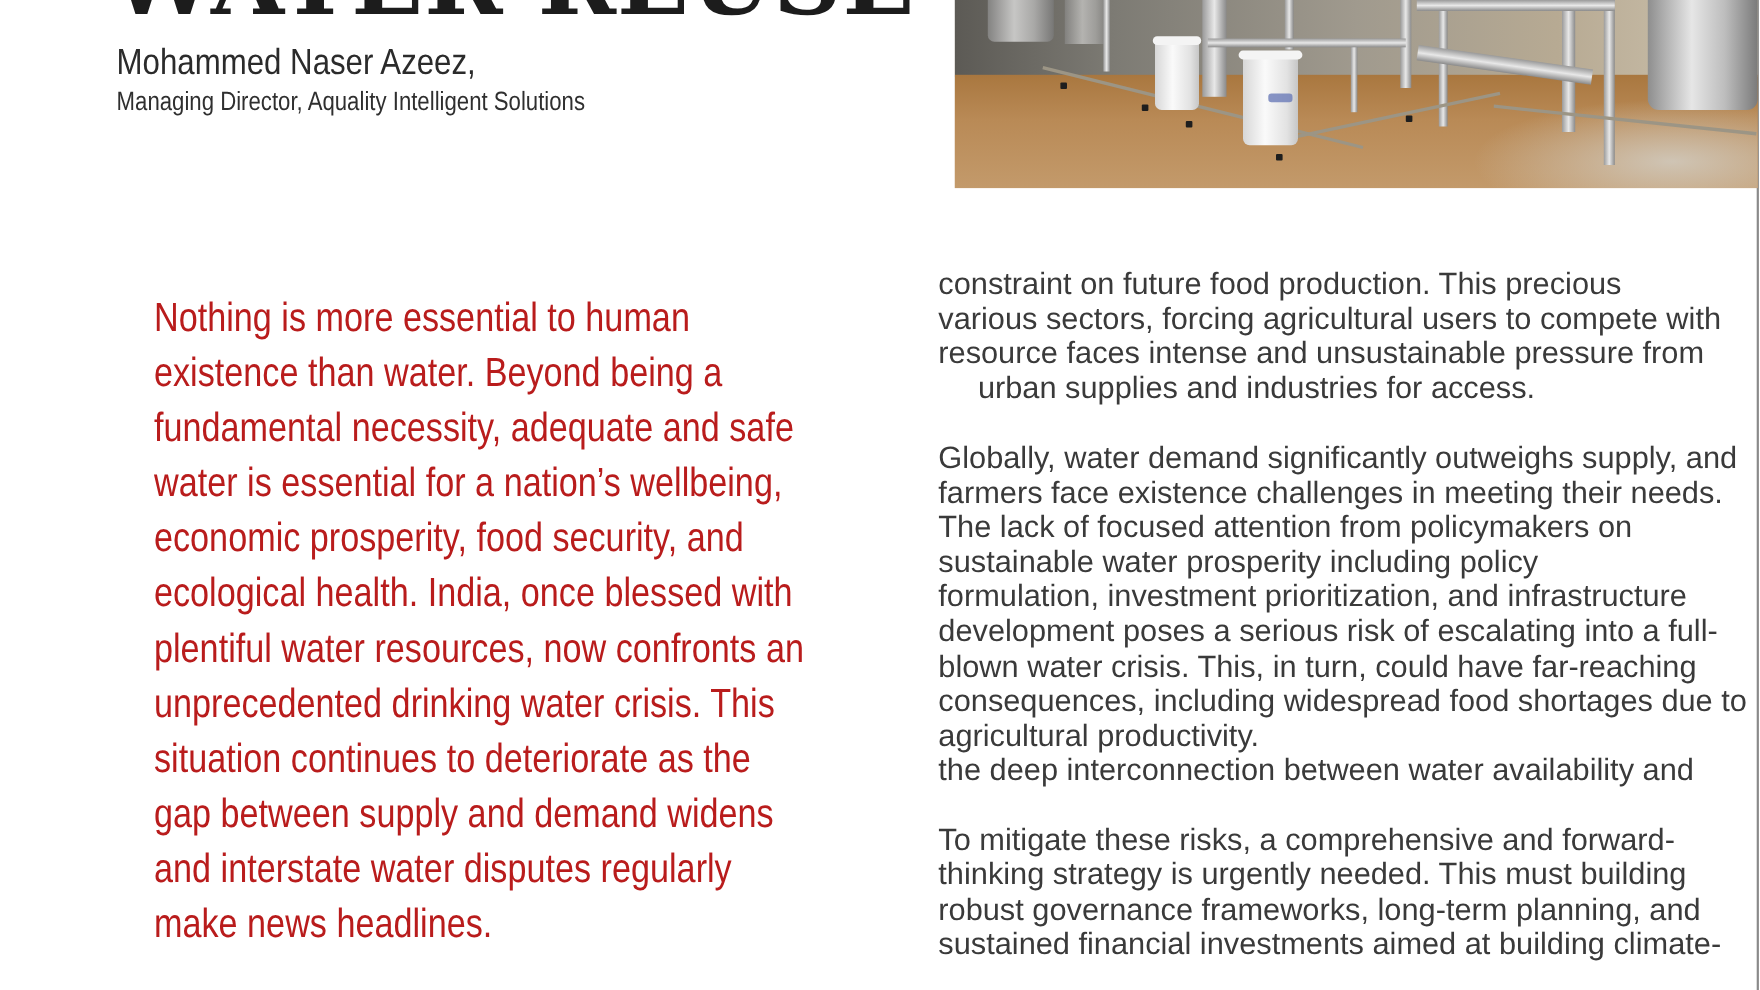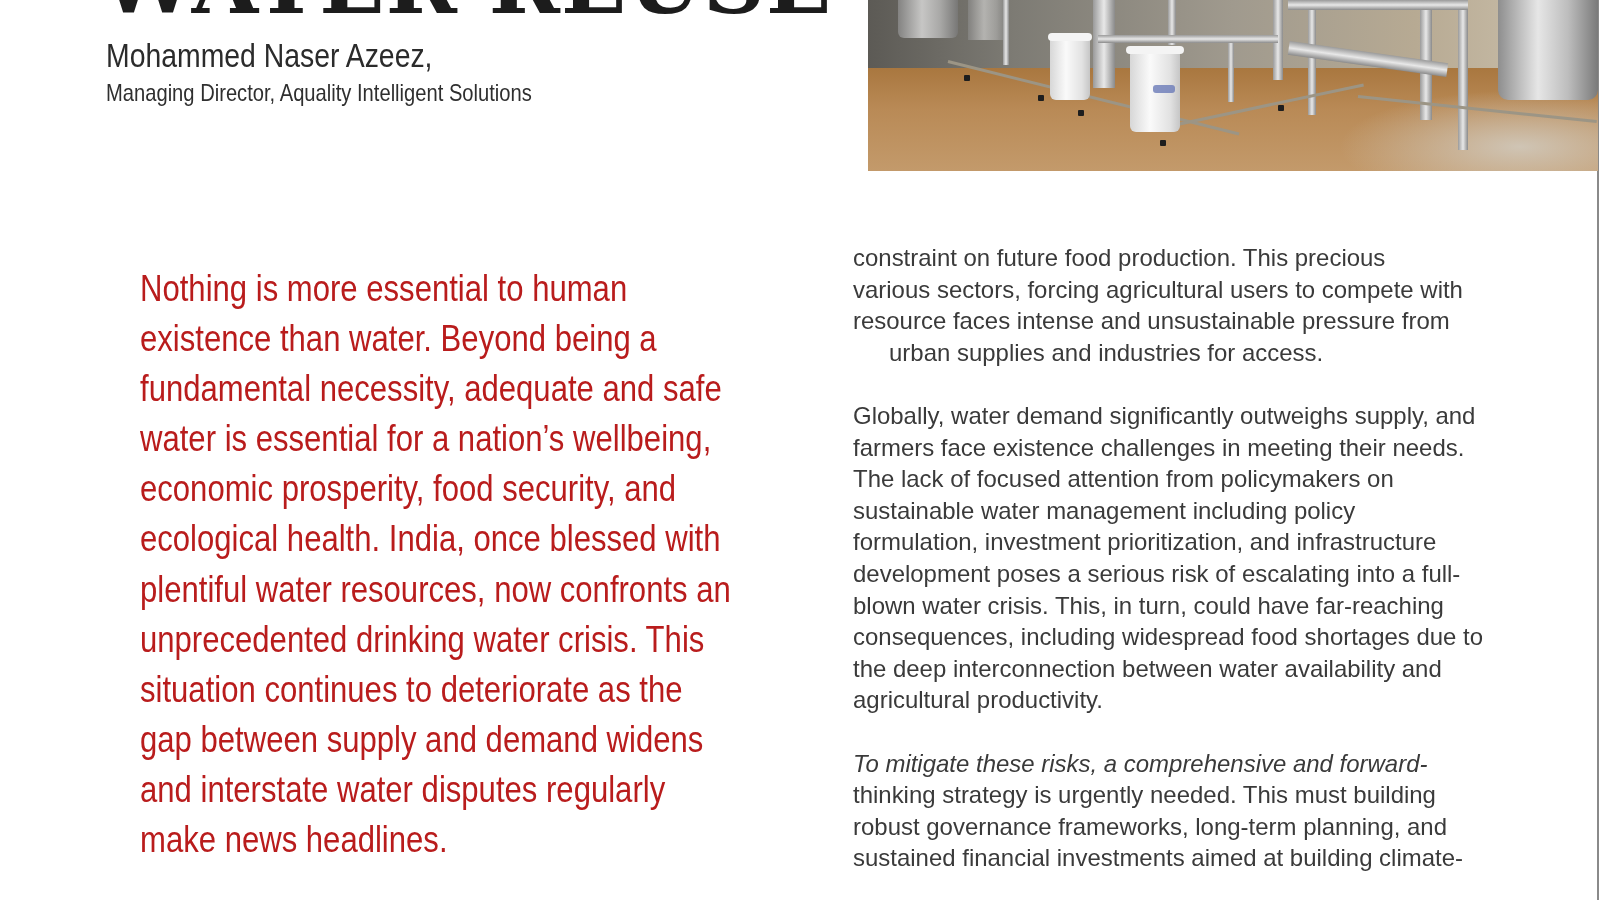--- a/index.html
+++ b/index.html
@@ -130,21 +130,21 @@
     left: 853px;
     top: 242px;
     width: 620px;
     color: #3a3a3a;
   }
   .para {
     margin: 0 0 31.6px 0;
   }
   .body-line {
     display: block;
-    font-size: 24px;
+    font-size: 28px;
     line-height: 31.6px;
     white-space: nowrap;
     transform-origin: left center;
   }
 </style>
 </head>
 <body>
 
 <div class="page-border"></div>
 
@@ -210,27 +210,27 @@
   <div class="para">
     <span class="body-line" style="transform: scaleX(0.998387);">constraint on future food production. This precious</span>
     <span class="body-line" style="transform: scaleX(0.998387);">various sectors, forcing agricultural users to compete with</span>
     <span class="body-line" style="transform: scaleX(0.998387);">resource faces intense and unsustainable pressure from</span>
     <span class="body-line" style="transform: scaleX(0.998387); margin-left: 36px;">urban supplies and industries for access.</span>
   </div>
   <div class="para">
     <span class="body-line" style="transform: scaleX(0.998387);">Globally, water demand significantly outweighs supply, and</span>
     <span class="body-line" style="transform: scaleX(0.998387);">farmers face existence challenges in meeting their needs.</span>
     <span class="body-line" style="transform: scaleX(0.998387);">The lack of focused attention from policymakers on</span>
-    <span class="body-line" style="transform: scaleX(0.998387);">sustainable water management including policy</span>
+    <span class="body-line" style="transform: scaleX(0.998387);">sustainable water prosperity including policy</span>
     <span class="body-line" style="transform: scaleX(0.998387);">formulation, investment prioritization, and infrastructure</span>
     <span class="body-line" style="transform: scaleX(0.998387);">development poses a serious risk of escalating into a full-</span>
     <span class="body-line" style="transform: scaleX(0.998387);">blown water crisis. This, in turn, could have far-reaching</span>
     <span class="body-line" style="transform: scaleX(0.998387);">consequences, including widespread food shortages due to</span>
+    <span class="body-line" style="transform: scaleX(0.998387);">agricultural productivity.</span>
     <span class="body-line" style="transform: scaleX(0.998387);">the deep interconnection between water availability and</span>
-    <span class="body-line" style="transform: scaleX(0.998387);">agricultural productivity.</span>
   </div>
   <div class="para">
-    <span class="body-line" style="transform: scaleX(0.998387); font-style: italic;">To mitigate these risks, a comprehensive and forward-</span>
+    <span class="body-line" style="transform: scaleX(0.998387);">To mitigate these risks, a comprehensive and forward-</span>
     <span class="body-line" style="transform: scaleX(0.998387);">thinking strategy is urgently needed. This must building</span>
     <span class="body-line" style="transform: scaleX(0.998387);">robust governance frameworks, long-term planning, and</span>
     <span class="body-line" style="transform: scaleX(0.998387);">sustained financial investments aimed at building climate-</span>
   </div>
 </div>
 
 </body></html>

